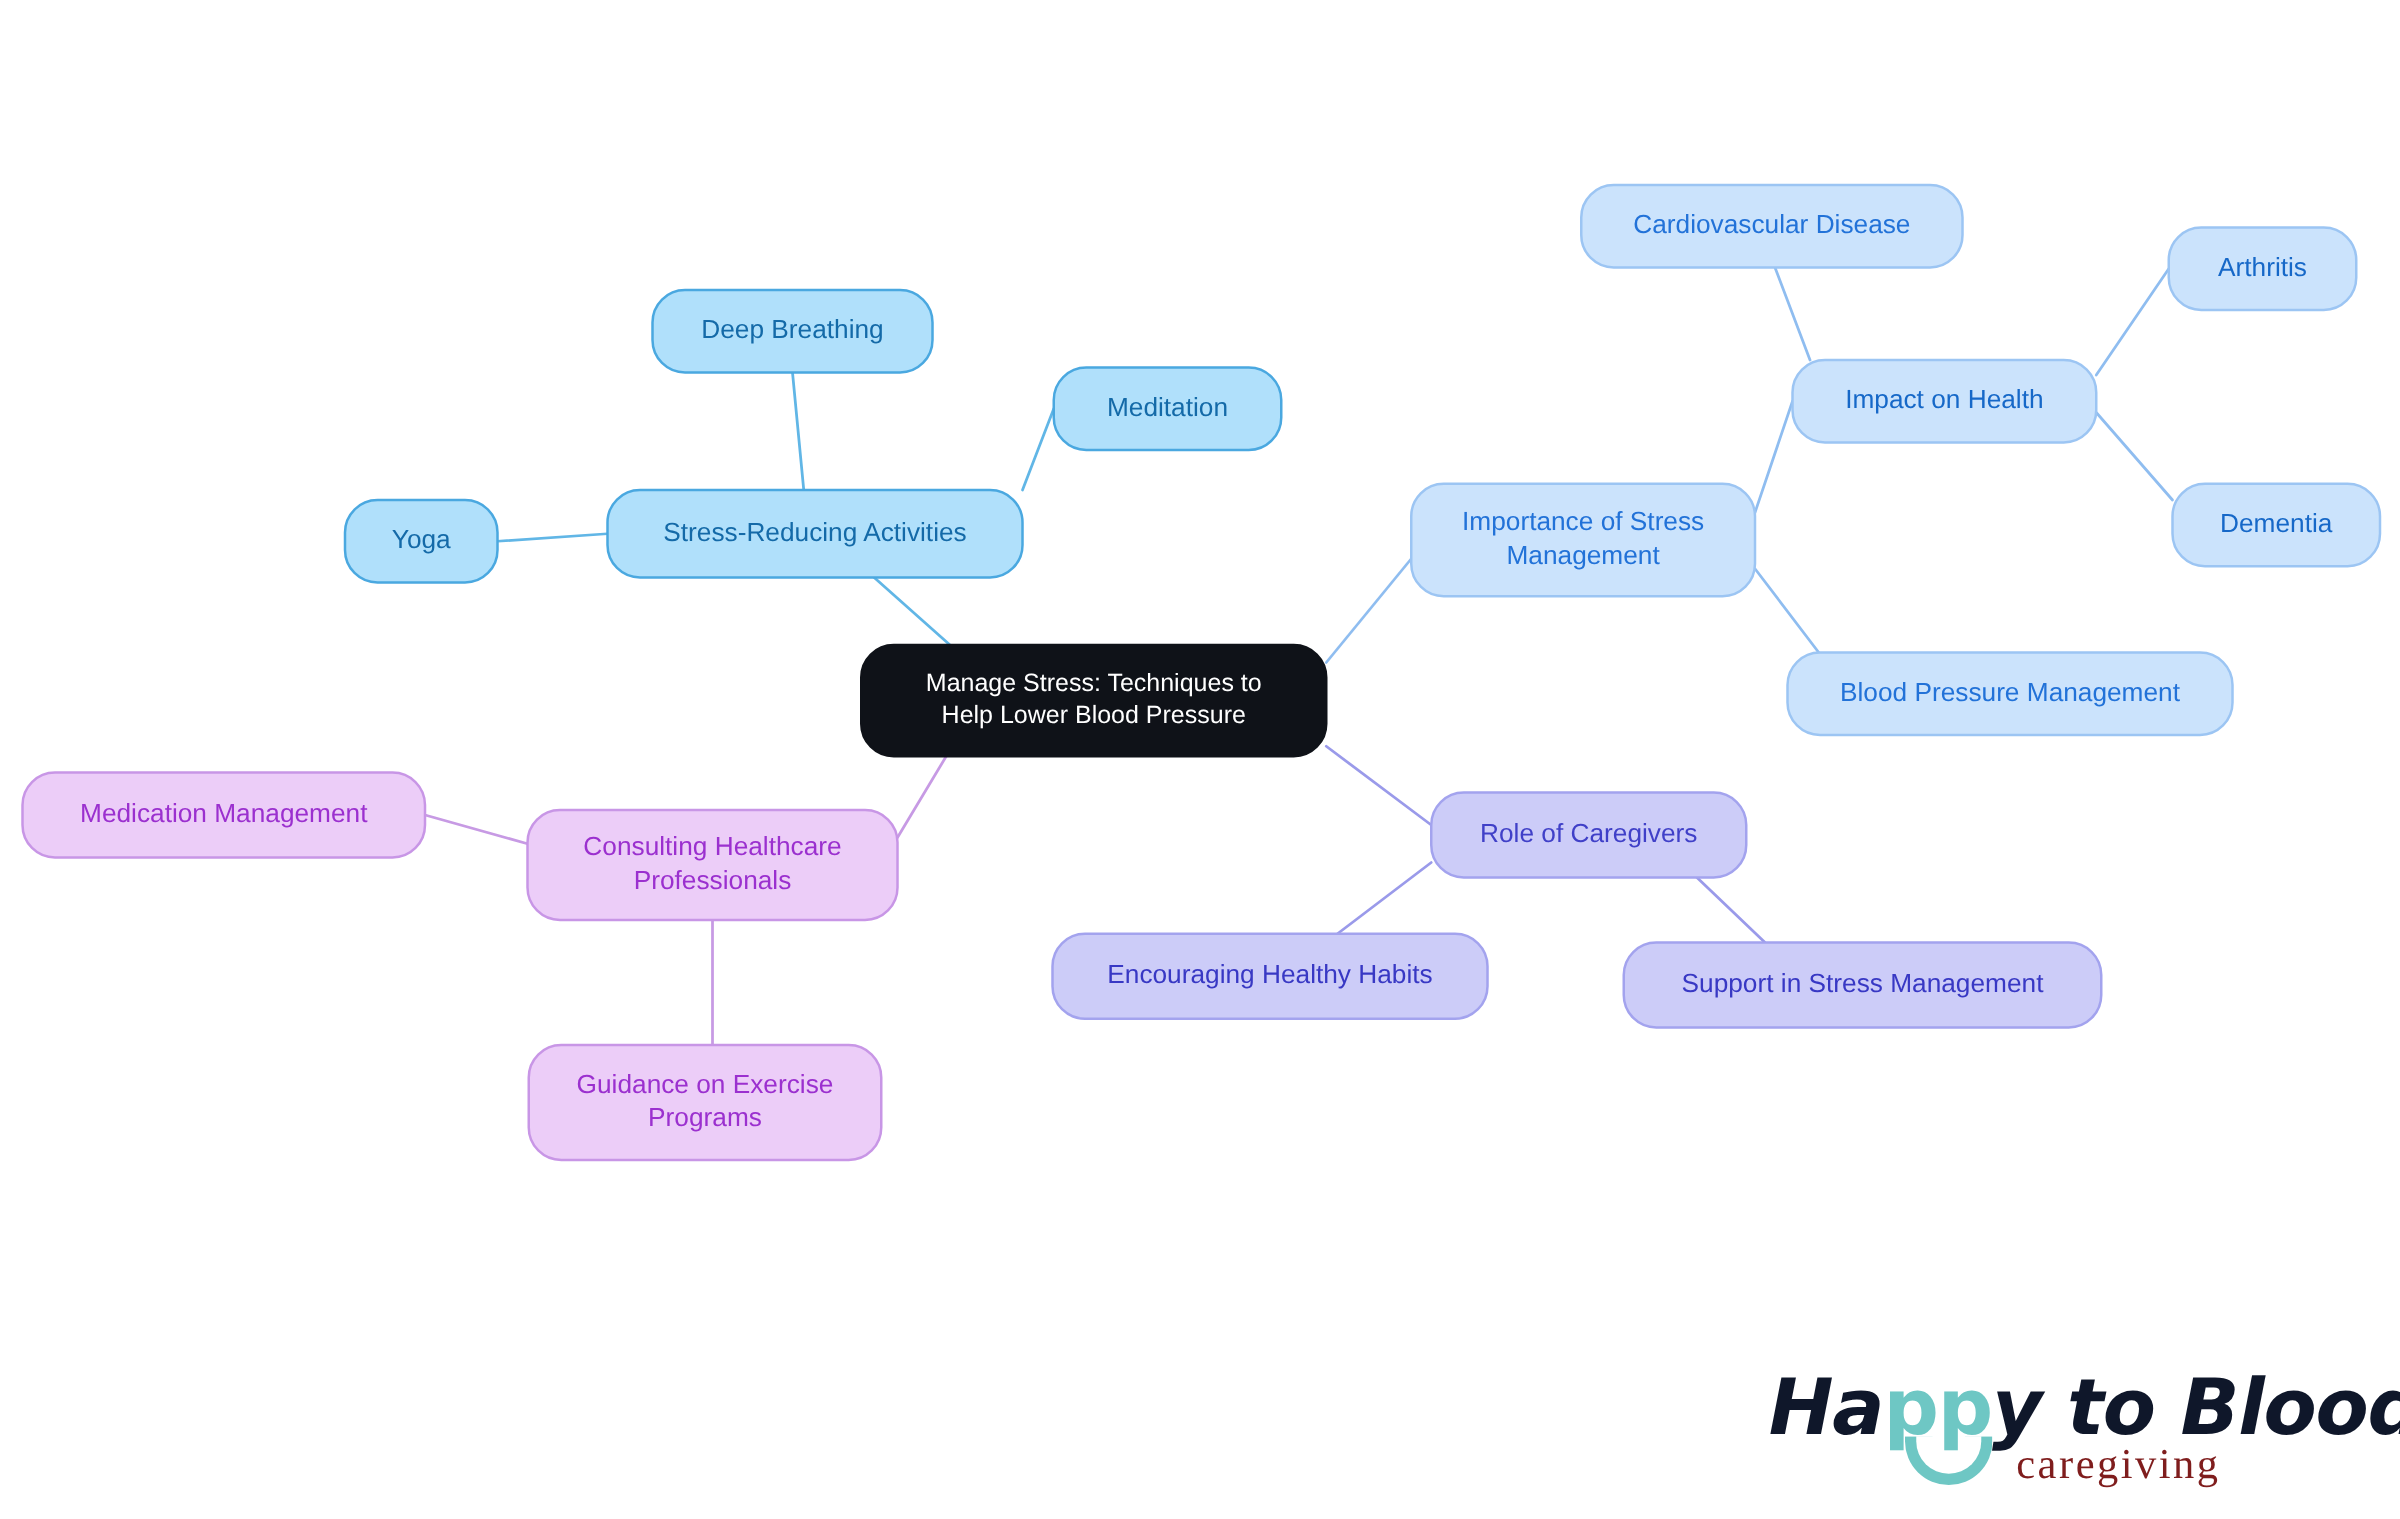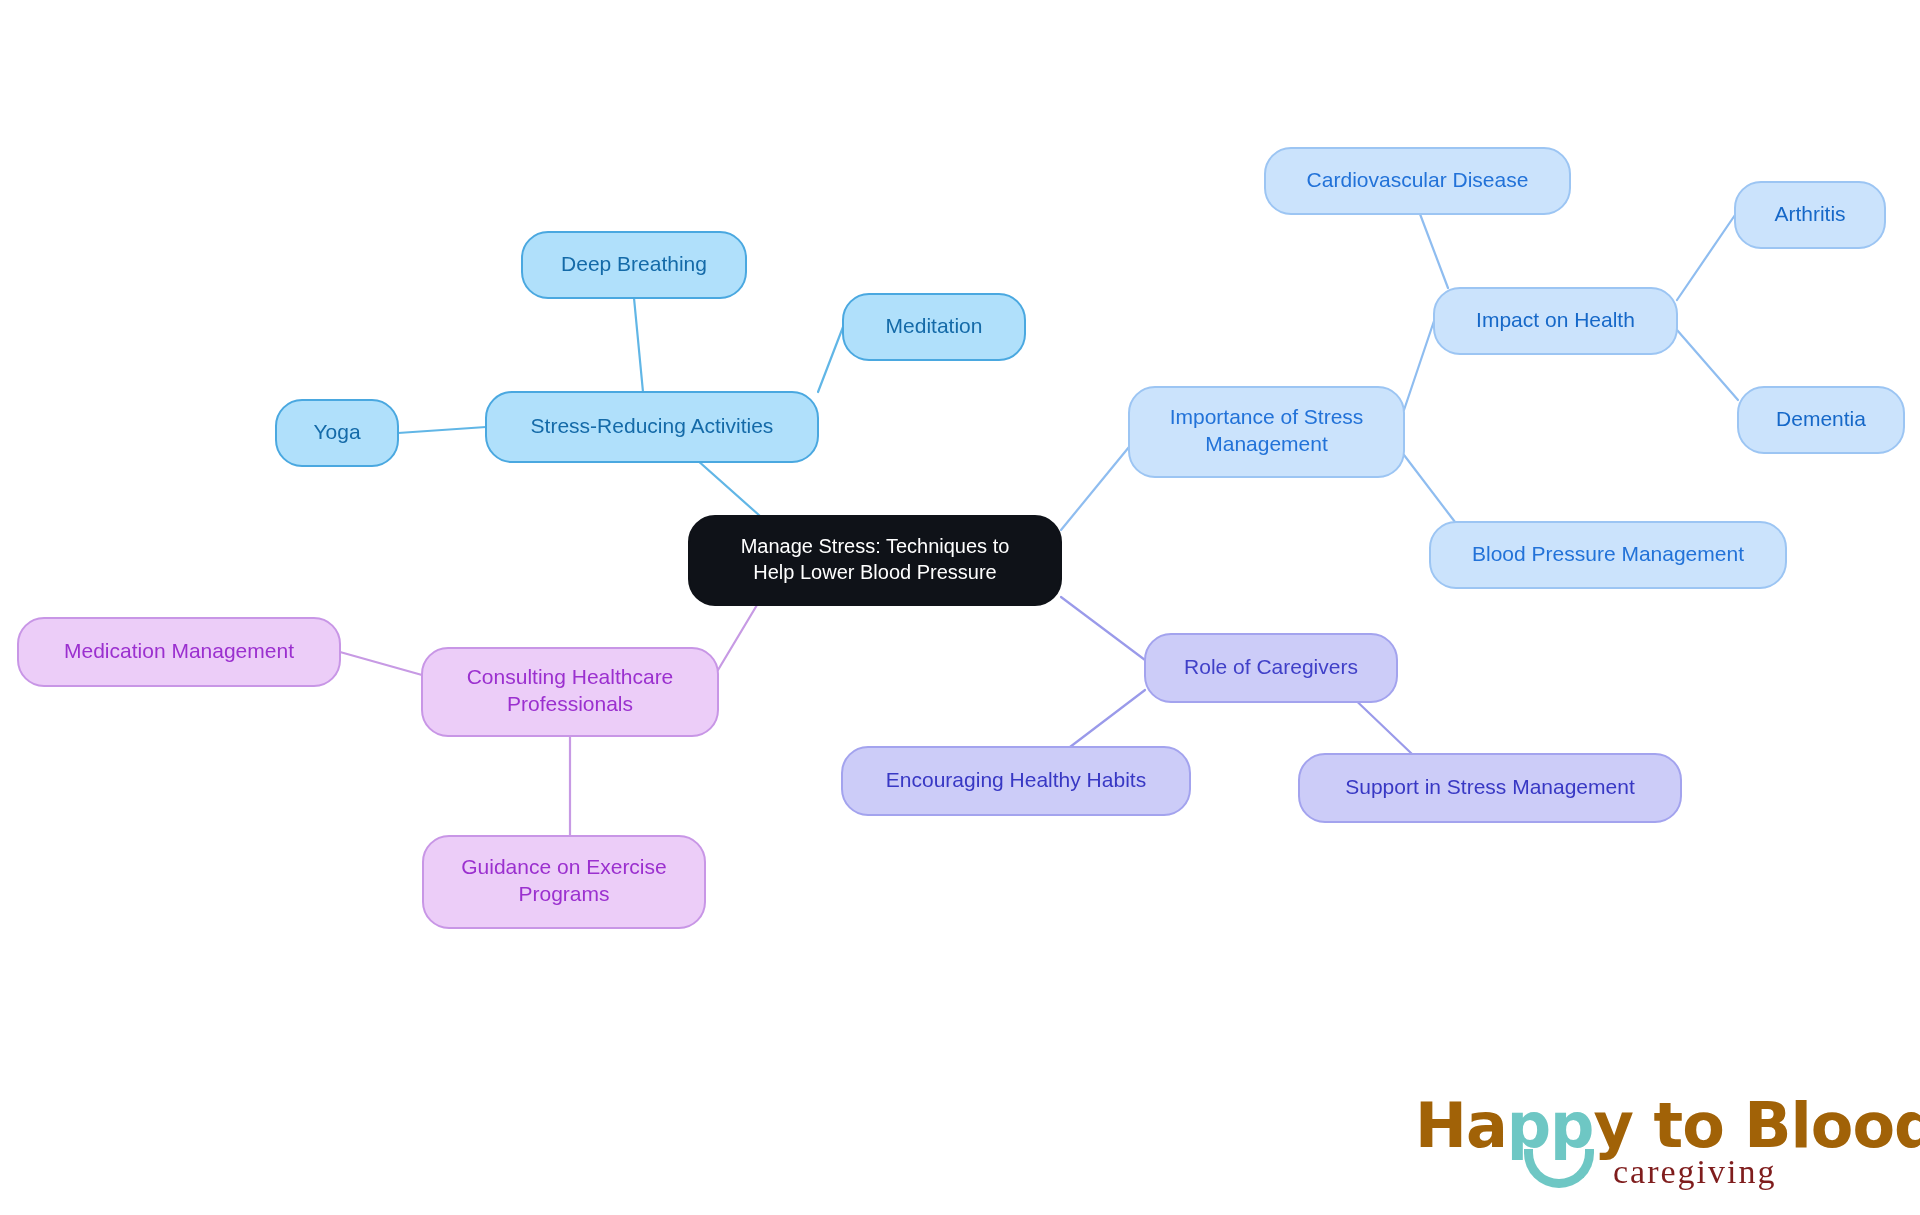--- a/index.html
+++ b/index.html
@@ -44,21 +44,21 @@
     height: 105px;
   }
   .logo-line1 {
     font-family: "DejaVu Sans", sans-serif;
     font-weight: bold;
     font-size: 62px;
     letter-spacing: -1px;
     line-height: 62px;
     white-space: nowrap;
   }
-  .logo-coral { color: #a16207; }
+  .logo-coral { color: #0f172a; font-style: italic; }
   .logo-teal  { color: #6ec7c4; text-align: right; }
   .logo-smile {
     position: absolute;
     left: 109px;
     top: 54px;
     width: 52px;
     height: 30px;
     border: 9px solid #6ec7c4;
     border-top: none;
     border-radius: 0 0 40px 40px;

